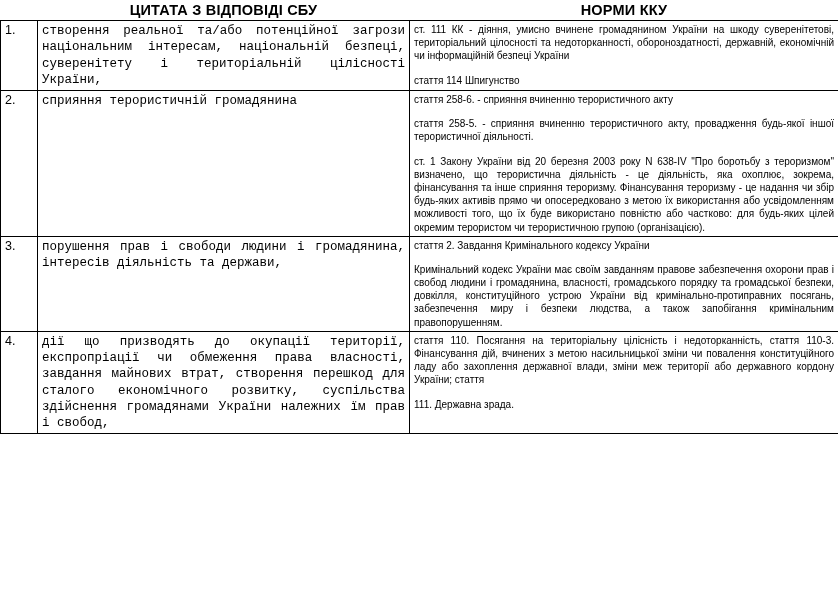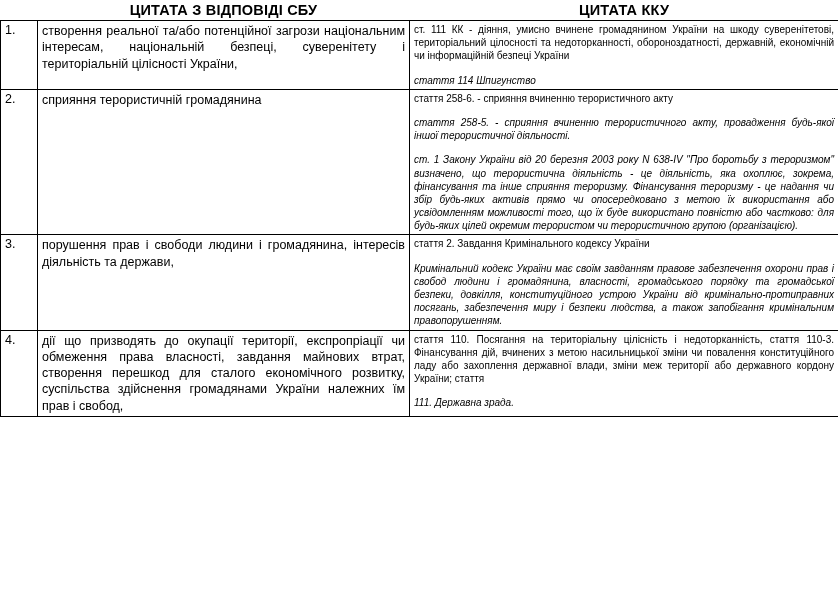--- a/index.html
+++ b/index.html
@@ -49,56 +49,56 @@
     padding-top: 3px;
   }
   td.quote {
     font-size: 12.5px;
     line-height: 1.30;
     text-align: justify;
     text-justify: inter-word;
     padding-top: 3px;
     padding-left: 6px;
     padding-right: 5px;
+    font-family: Liberation Mono, monospace;
   }
   td.norm {
     font-size: 10px;
     line-height: 1.32;
     text-align: justify;
     text-justify: inter-word;
     padding-top: 3px;
     padding-left: 6px;
     padding-right: 6px;
   }
   td.norm p, td.quote p {
     margin: 0 0 0 0;
   }
   td.norm p + p {
     margin-top: 11px;
-    font-style: italic;
   }
   .last-line {
     text-align: left;
   }
 </style>
 </head>
 <body>
 
 <div class="doc">
   <table class="main">
     <colgroup>
       <col class="c-num">
       <col class="c-quote">
       <col class="c-norm">
     </colgroup>
     <tbody>
       <tr class="header-row">
         <th></th>
         <th>ЦИТАТА З ВІДПОВІДІ СБУ</th>
-        <th>ЦИТАТА ККУ</th>
+        <th>НОРМИ ККУ</th>
       </tr>
 
       <tr>
         <td class="num">1.</td>
         <td class="quote">створення реальної та/або потенційної загрози національним інтересам, національній безпеці, суверенітету і територіальній цілісності України,</td>
         <td class="norm">
           <p>ст. 111 КК - діяння, умисно вчинене громадянином України на шкоду суверенітетові, територіальний цілосності та недоторканності, обороноздатності, державній, економічній чи інформаційній безпеці України</p>
           <p class="last-line">стаття 114  Шпигунство</p>
         </td>
       </tr>

